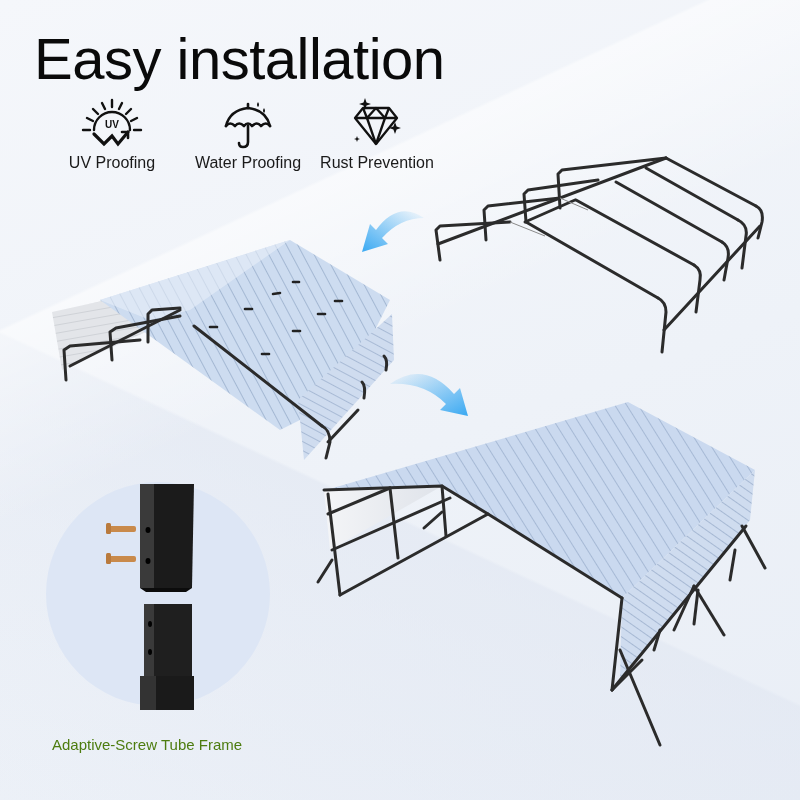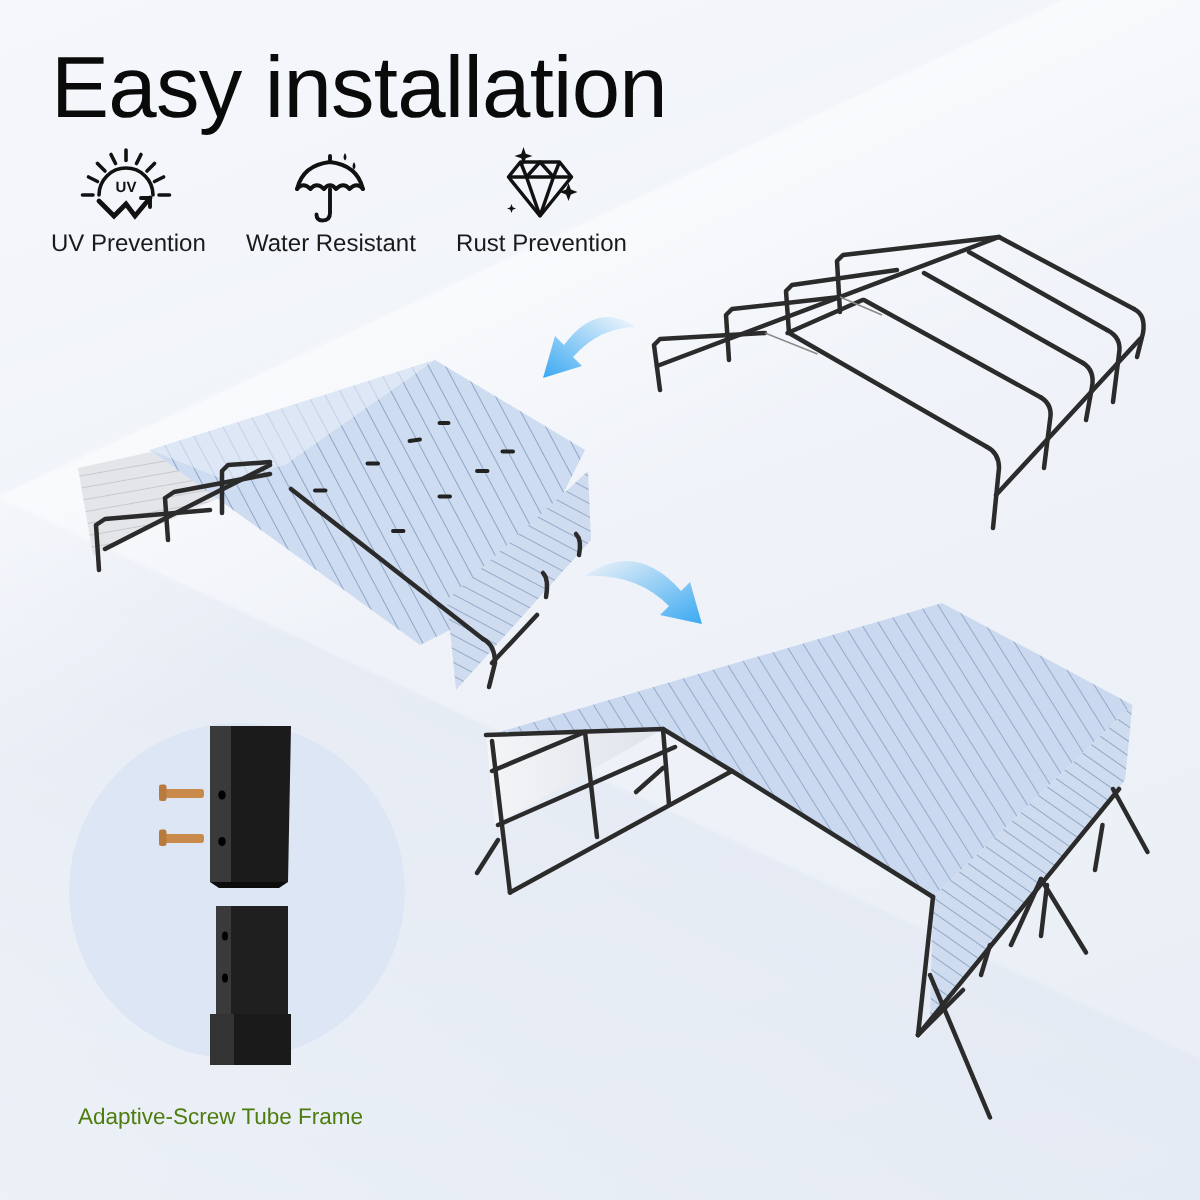--- a/index.html
+++ b/index.html
@@ -13,21 +13,21 @@
       background:
         linear-gradient(155deg, transparent 0%, transparent 28%, rgba(255,255,255,0.55) 28.3%, transparent 45%),
         linear-gradient(205deg, transparent 60%, rgba(225,231,242,0.6) 60.3%, transparent 100%);
     }
     .title {
       position: absolute; left: 34px; top: 26px; margin: 0;
       font-size: 58px; font-weight: 400; color: #0a0a0a; letter-spacing: -0.5px;
       line-height: 66px;
     }
     .features { position: absolute; left: 20px; top: 98px; width: 420px; height: 90px; }
-    .feature { position: absolute; top: 0; text-align: center; }
+    .feature { position: absolute; top: 0; text-align: center; margin-left: 28px; }
     .feature .icon { display: block; margin: 0 auto; }
     .feature .label {
       display: block; margin-top: 4px; font-size: 16px; color: #1a1a1a; white-space: nowrap;
     }
     .illus { position: absolute; }
     .caption {
       position: absolute; left: 52px; top: 736px; font-size: 15px; color: #4d7c0f;
       white-space: nowrap;
     }
   </style>
@@ -51,38 +51,38 @@
         <line x1="51" y1="11" x2="46" y2="16"></line>
         <line x1="7" y1="20" x2="13" y2="23"></line>
         <line x1="57" y1="20" x2="51" y2="23"></line>
         <line x1="3" y1="32" x2="10" y2="32"></line>
         <line x1="54" y1="32" x2="61" y2="32"></line>
         <polyline points="14,36 24,46 32,38 38,46 48,34" stroke-width="3.2"></polyline>
         <polyline points="42,34 48,34 48,40" stroke-width="2.6"></polyline>
       </g>
       <text x="32" y="30" font-size="10" font-weight="700" text-anchor="middle" font-family="Liberation Sans, sans-serif" fill="#111">UV</text>
     </svg>
-    <span class="label">UV Prevention</span>
+    <span class="label">UV Proofing</span>
   </div>
 
   <div class="feature" style="left:144px; width:112px;">
     <svg class="icon" width="60" height="52" viewBox="0 0 60 52">
       <g stroke="#111" stroke-width="2.6" fill="none" stroke-linecap="round" stroke-linejoin="round">
         <path d="M8 28 Q12 12 30 10 Q48 12 52 28"></path>
         <path d="M8 28 Q12 23 17 28 Q21 23 26 28 Q30 23 34 28 Q39 23 43 28 Q48 23 52 28"></path>
         <line x1="30" y1="6" x2="30" y2="10"></line>
         <path d="M30 28 L30 44 Q30 49 25 49 Q21 49 21 45"></path>
       </g>
       <path d="M40 4 q2 3 0 5 q-2 -2 0 -5z" fill="#111"></path>
       <path d="M46 10 q2 3 0 5 q-2 -2 0 -5z" fill="#111"></path>
     </svg>
-    <span class="label">Water Resistant</span>
+    <span class="label">Water Proofing</span>
   </div>
 
-  <div class="feature" style="left:280px; width:122px;">
+  <div class="feature" style="left:268px; width:122px;">
     <svg class="icon" width="60" height="52" viewBox="0 0 60 52">
       <g stroke="#111" stroke-width="2.3" fill="none" stroke-linejoin="round">
         <polygon points="8,20 16,10 42,10 50,20 29,46"></polygon>
         <line x1="8" y1="20" x2="50" y2="20"></line>
         <polyline points="16,10 20,20 29,10 38,20 42,10"></polyline>
         <line x1="20" y1="20" x2="29" y2="46"></line>
         <line x1="38" y1="20" x2="29" y2="46"></line>
       </g>
       <path d="M18 0 L19.5 4.5 L24 6 L19.5 7.5 L18 12 L16.5 7.5 L12 6 L16.5 4.5Z" fill="#111"></path>
       <path d="M48 24 L49.6 28.4 L54 30 L49.6 31.6 L48 36 L46.4 31.6 L42 30 L46.4 28.4Z" fill="#111"></path>

